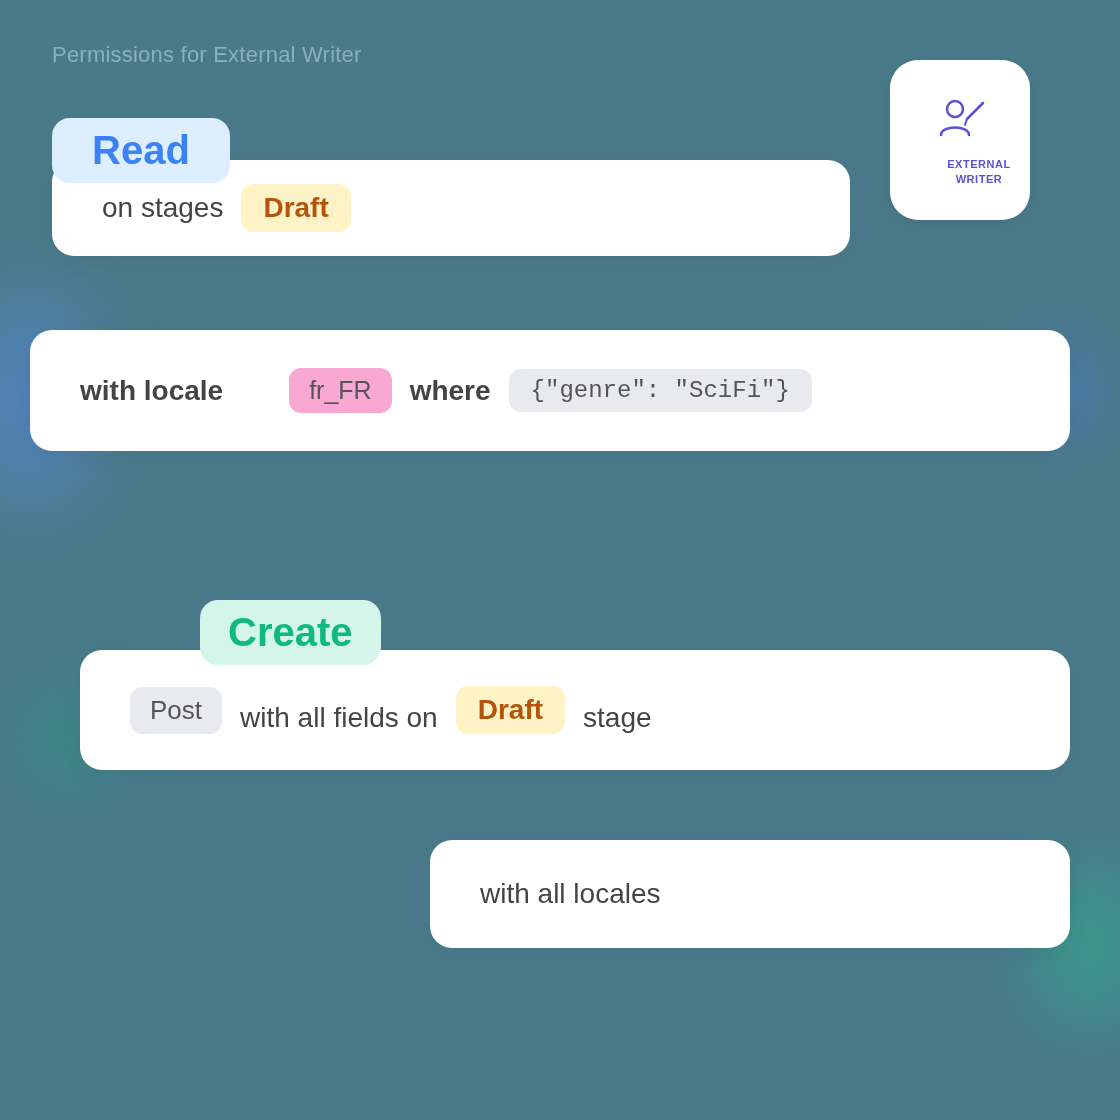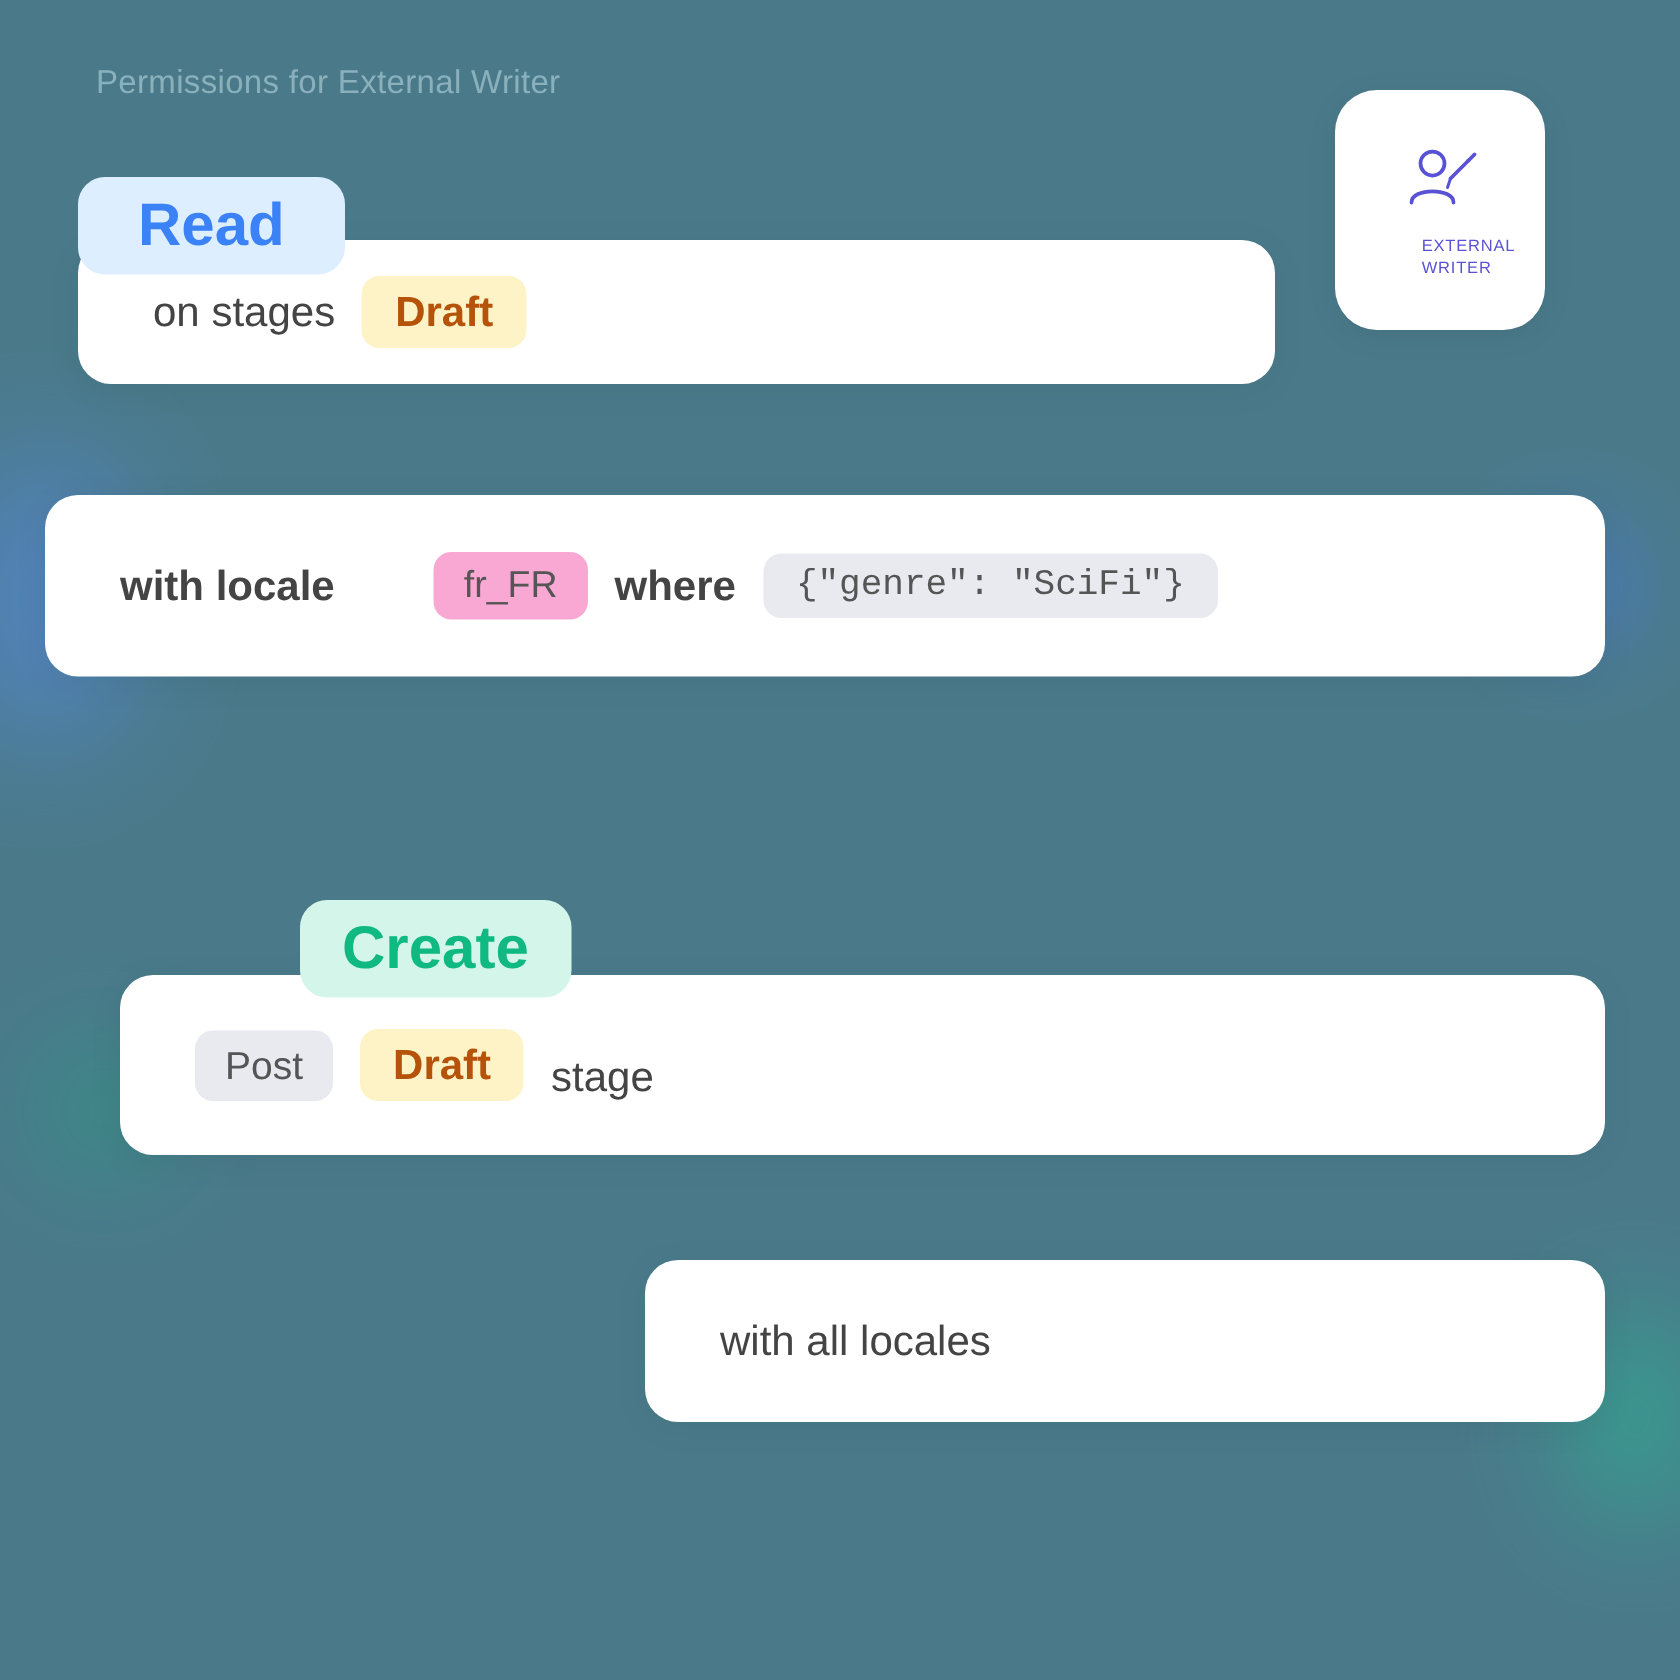--- a/index.html
+++ b/index.html
@@ -9,21 +9,21 @@
       height: 1120px;
       background-color: #4a7a8a;
       font-family: -apple-system, BlinkMacSystemFont, 'Segoe UI', sans-serif;
       position: relative;
       overflow: hidden;
     }
 
     .page-title {
       position: absolute;
       top: 42px;
-      left: 64px;
+      left: 52px;
       font-size: 22px;
       color: #8ab0bc;
       font-weight: 400;
       letter-spacing: 0.01em;
     }
 
     
     .external-writer-badge {
       position: absolute;
       top: 60px;
@@ -41,22 +41,23 @@
     }
 
     .external-writer-icon {
       width: 54px;
       height: 54px;
       position: relative;
     }
 
     .external-writer-label {
       font-size: 11px;
-      font-weight: 400;
+      font-weight: 700;
       color: #5a52d5;
+      text-align: center;
       letter-spacing: 0.05em;
       line-height: 1.4;
       margin-left: 38px;
     }
 
     
     .read-badge {
       position: absolute;
       top: 118px;
       left: 52px;
@@ -324,19 +325,20 @@
   <span class="locale-card-text">where</span>
   <span class="tag-genre">{"genre": "SciFi"}</span>
 </div>
 
 <div class="create-badge">
   <span class="create-badge-text">Create</span>
 </div>
 
 <div class="create-card">
   <span class="tag-post">Post</span>
+  <span class="create-card-text">with all fields on</span>
   <span class="tag-draft-create">Draft</span>
   <span class="create-card-text">stage</span>
 </div>
 
 <div class="all-locales-card">
   <span class="all-locales-text">with all locales</span>
 </div>
 
 </body></html>

